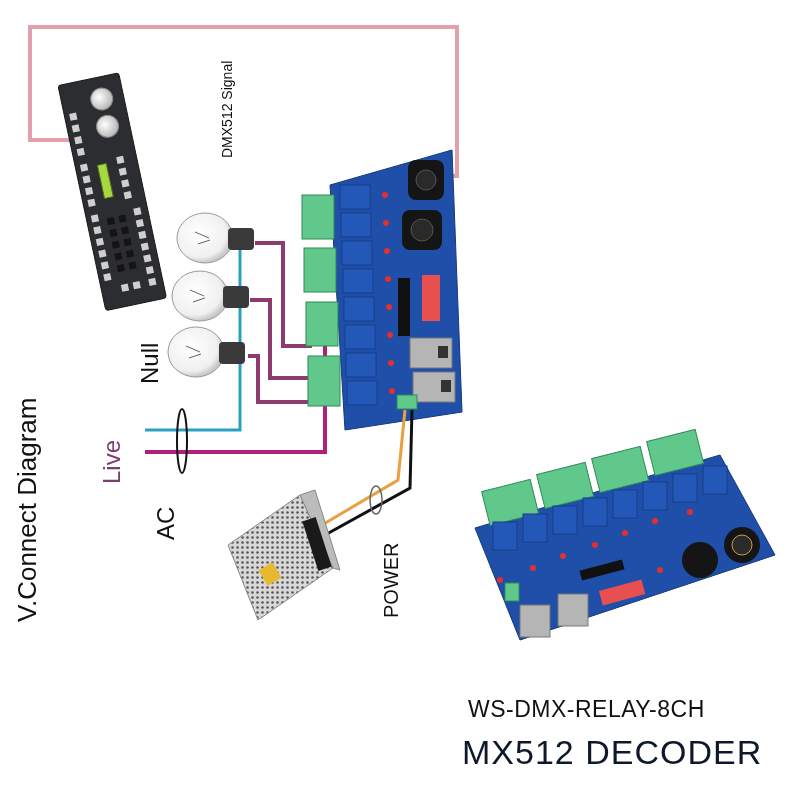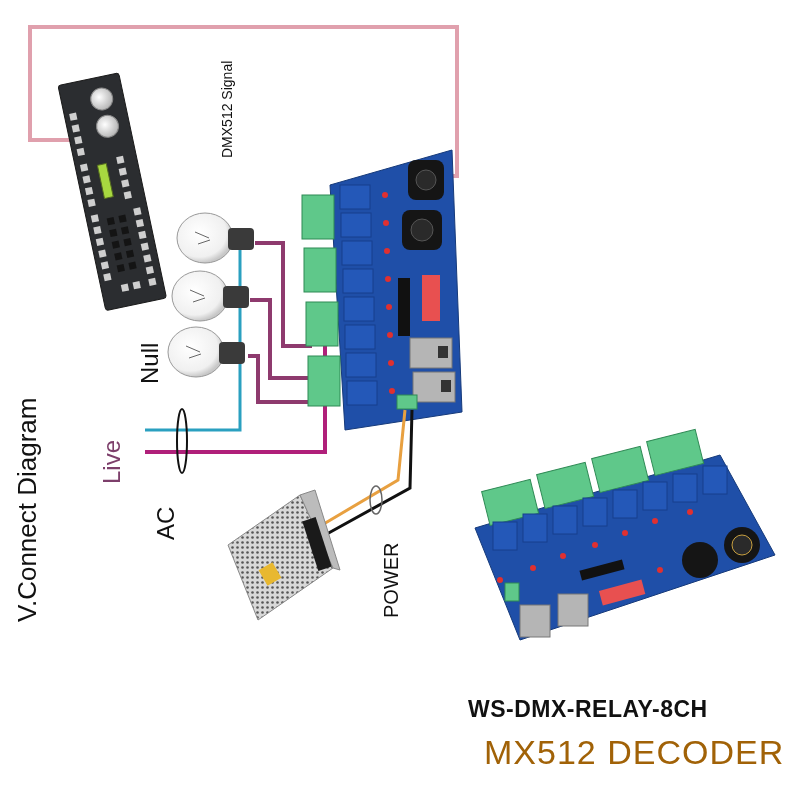--- a/index.html
+++ b/index.html
@@ -1,20 +1,20 @@
 <!DOCTYPE html>
 <html><head>
 <meta charset="utf-8">
 <style>
   html,body{margin:0;padding:0;background:#ffffff;}
   body{width:800px;height:800px;position:relative;overflow:hidden;font-family:"Liberation Sans",sans-serif;}
   #stage{position:absolute;left:0;top:0;width:800px;height:800px;}
   .vlabel{position:absolute;transform-origin:left top;transform:rotate(-90deg);white-space:nowrap;}
-  .title-model{position:absolute;left:468px;top:696px;font-size:23px;letter-spacing:0.5px;color:#111;font-weight:bold;}
-  .title-product{position:absolute;left:484px;top:733px;font-size:34px;letter-spacing:1px;color:#a16207;}
+  .title-model{position:absolute;left:468px;top:696px;font-size:23px;letter-spacing:0.5px;color:#111;}
+  .title-product{position:absolute;left:462px;top:733px;font-size:34px;letter-spacing:1px;color:#0f172a;}
   .lbl-dmx{left:219px;top:158px;font-size:14px;color:#111;}
   .lbl-connect{left:12px;top:622px;font-size:26px;color:#111;}
   .lbl-null{left:136px;top:384px;font-size:24px;color:#111;}
   .lbl-live{left:98px;top:484px;font-size:24px;color:#7d3f6b;}
   .lbl-ac{left:152px;top:540px;font-size:24px;color:#111;}
   .lbl-power{left:380px;top:618px;font-size:20px;color:#111;}
 </style>
 </head>
 <body>
 

